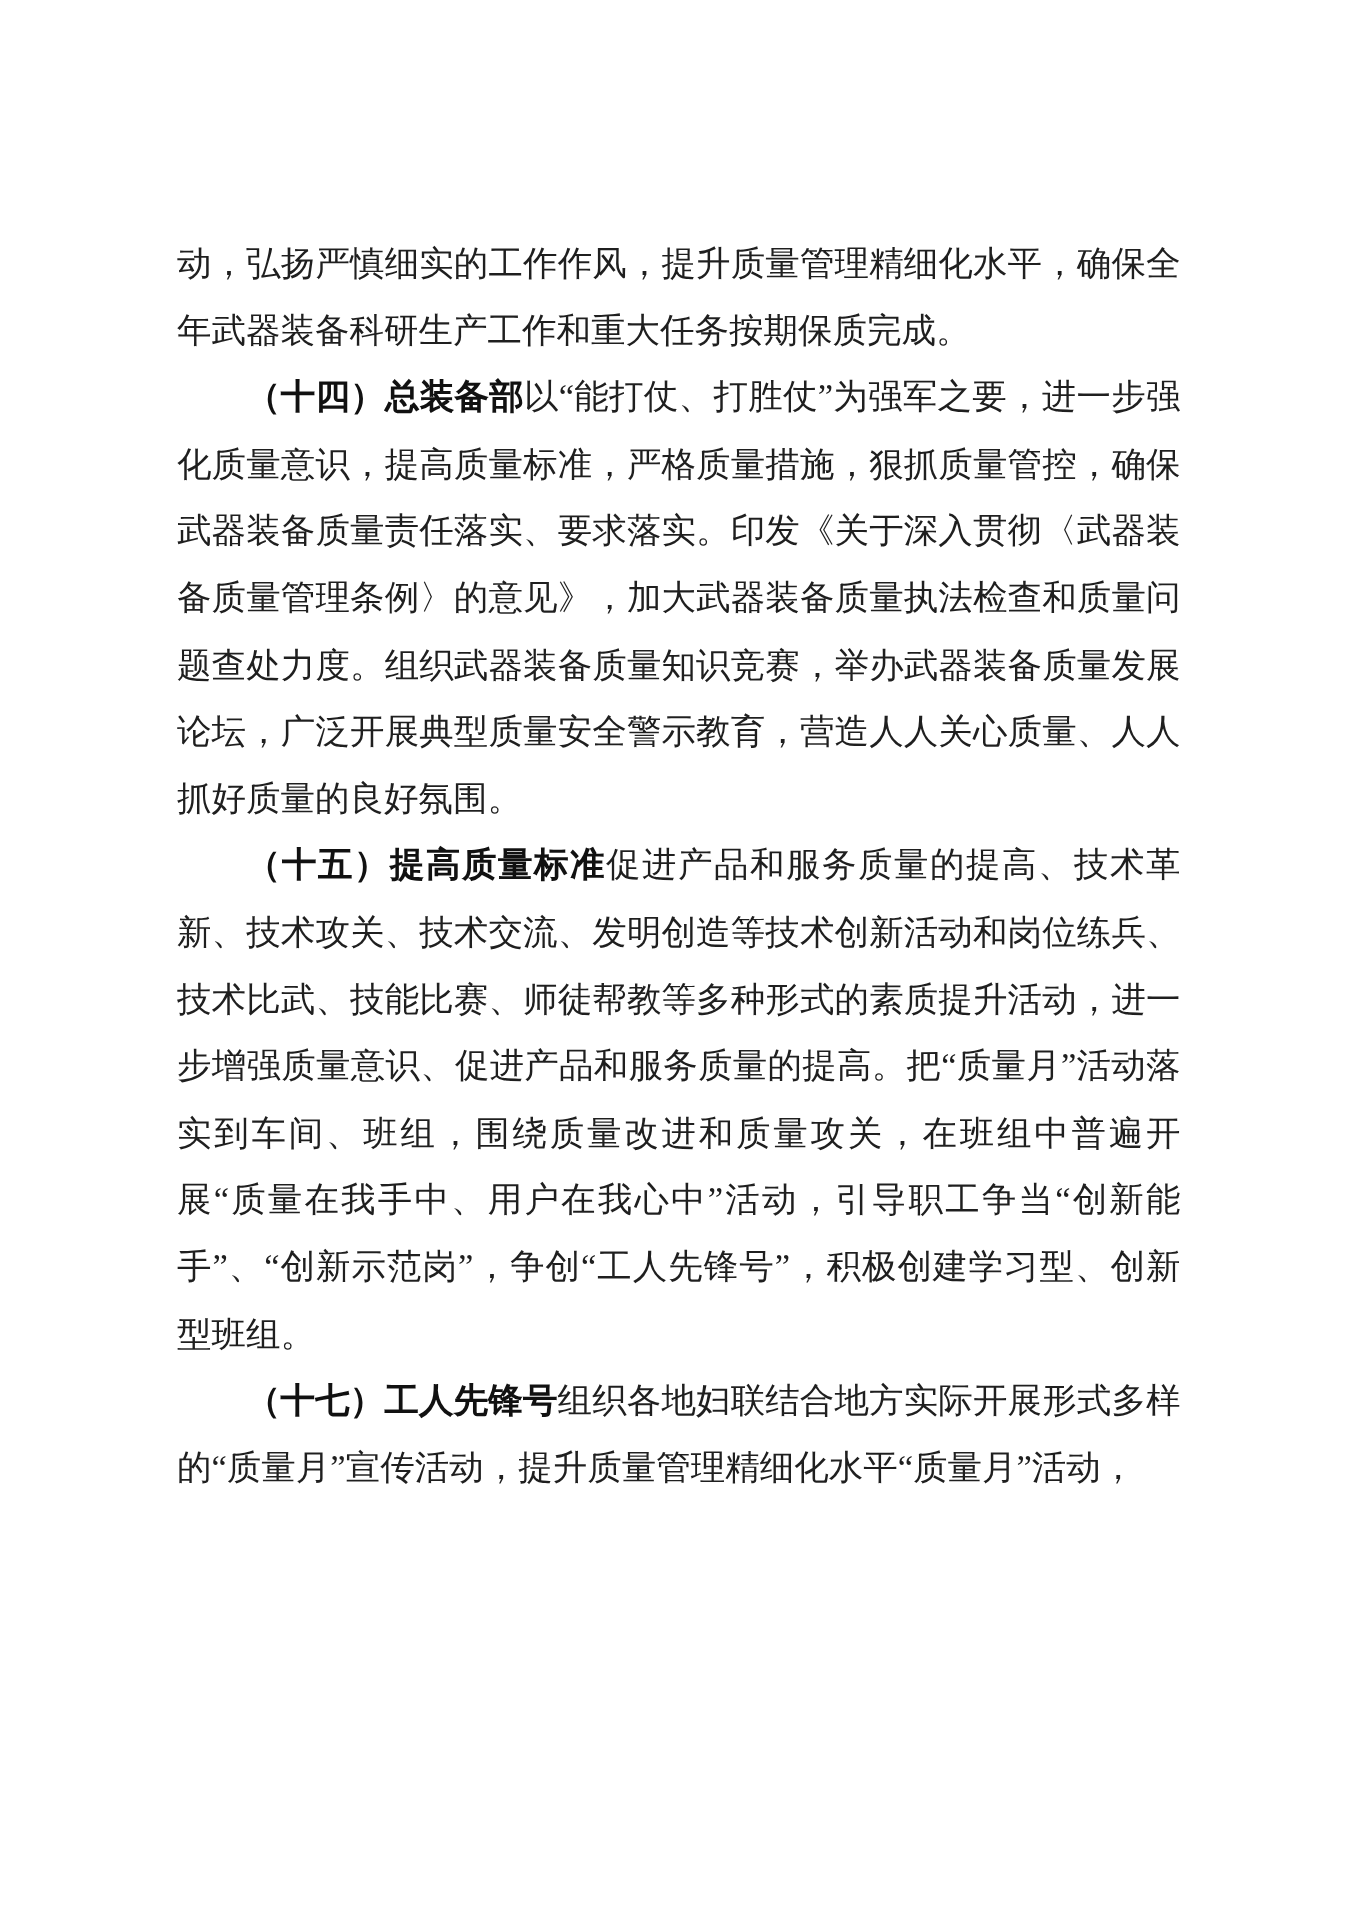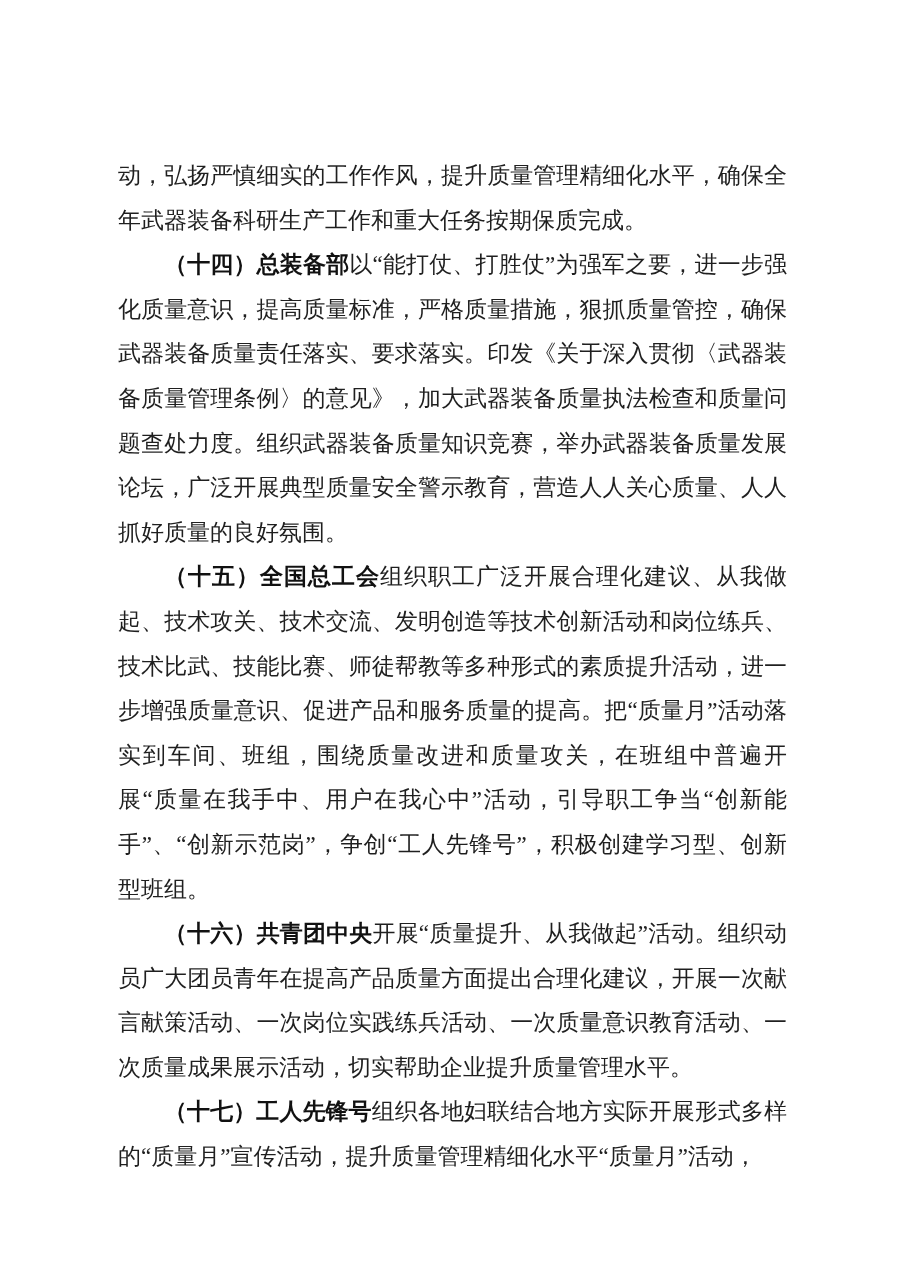--- a/index.html
+++ b/index.html
@@ -48,20 +48,19 @@
 </head>
 <body>
 
 <div class="page">
   <div class="content">
 
     <p><span class="para-text">动，弘扬严慎细实的工作作风，提升质量管理精细化水平，确保全年武器装备科研生产工作和重大任务按期保质完成。</span></p>
 
     <p class="indent"><span class="para-heading">（十四）总装备部</span><span class="para-text">以“能打仗、打胜仗”为强军之要，进一步强化质量意识，提高质量标准，严格质量措施，狠抓质量管控，确保武器装备质量责任落实、要求落实。印发《关于深入贯彻〈武器装备质量管理条例〉的意见》，加大武器装备质量执法检查和质量问题查处力度。组织武器装备质量知识竞赛，举办武器装备质量发展论坛，广泛开展典型质量安全警示教育，营造人人关心质量、人人抓好质量的良好氛围。</span></p>
 
-    <p class="indent"><span class="para-heading">（十五）全国总工会</span><span class="para-text">组织职工广泛开展合理化建议、从我做起、技术攻关、技术交流、发明创造等技术创新活动和岗位练兵、技术比武、技能比赛、师徒帮教等多种形式的素质提升活动，进一步增强质量意识、促进产品和服务质量的提高。把“质量月”活动落实到车间、班组，围绕质量改进和质量攻关，在班组中普遍开展“质量在我手中、用户在我心中”活动，引导职工争当“创新能手”、“创新示范岗”，争创“工人先锋号”，积极创建学习型、创新型班组。</span></p>
+    <p class="indent"><span class="para-heading">（十五）提高质量标准</span><span class="para-text">促进产品和服务质量的提高、技术革新、技术攻关、技术交流、发明创造等技术创新活动和岗位练兵、技术比武、技能比赛、师徒帮教等多种形式的素质提升活动，进一步增强质量意识、促进产品和服务质量的提高。把“质量月”活动落实到车间、班组，围绕质量改进和质量攻关，在班组中普遍开展“质量在我手中、用户在我心中”活动，引导职工争当“创新能手”、“创新示范岗”，争创“工人先锋号”，积极创建学习型、创新型班组。</span></p>
 
-    <p class="indent"><span class="para-heading">（十六）共青团中央</span><span class="para-text">开展“质量提升、从我做起”活动。组织动员广大团员青年在提高产品质量方面提出合理化建议，开展一次献言献策活动、一次岗位实践练兵活动、一次质量意识教育活动、一次质量成果展示活动，切实帮助企业提升质量管理水平。</span></p>
 
     <p class="indent"><span class="para-heading">（十七）工人先锋号</span><span class="para-text">组织各地妇联结合地方实际开展形式多样的“质量月”宣传活动，提升质量管理精细化水平“质量月”活动，</span></p>
 
   </div>
 </div>
 
 </body></html>

